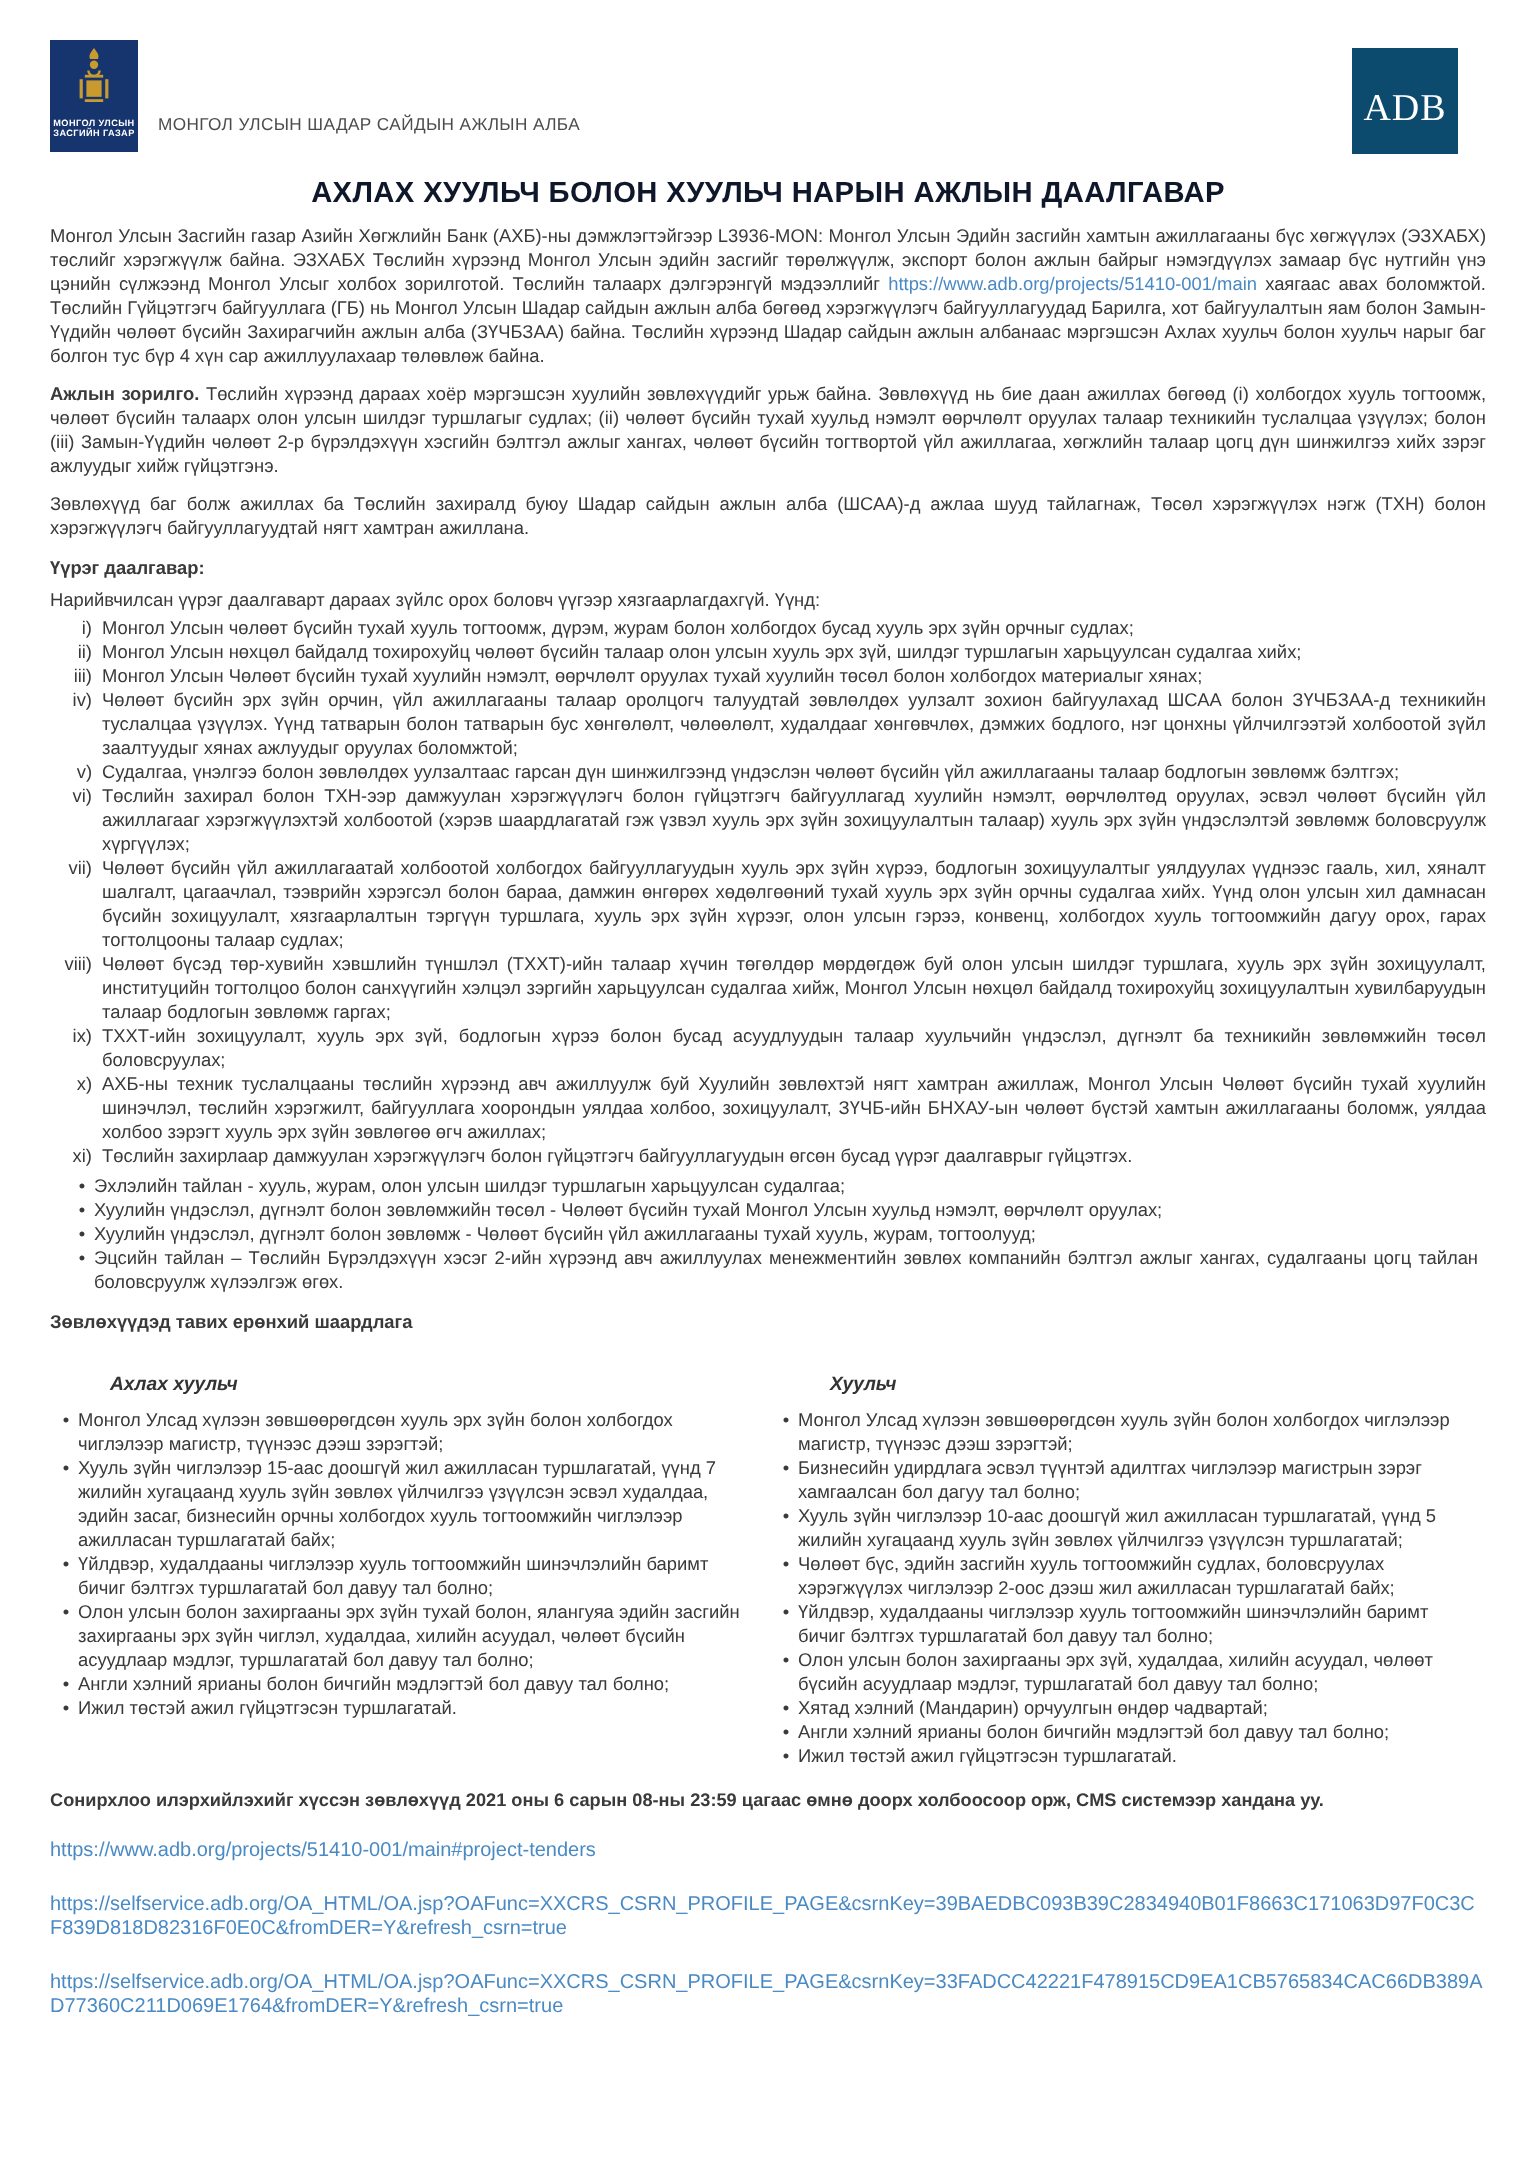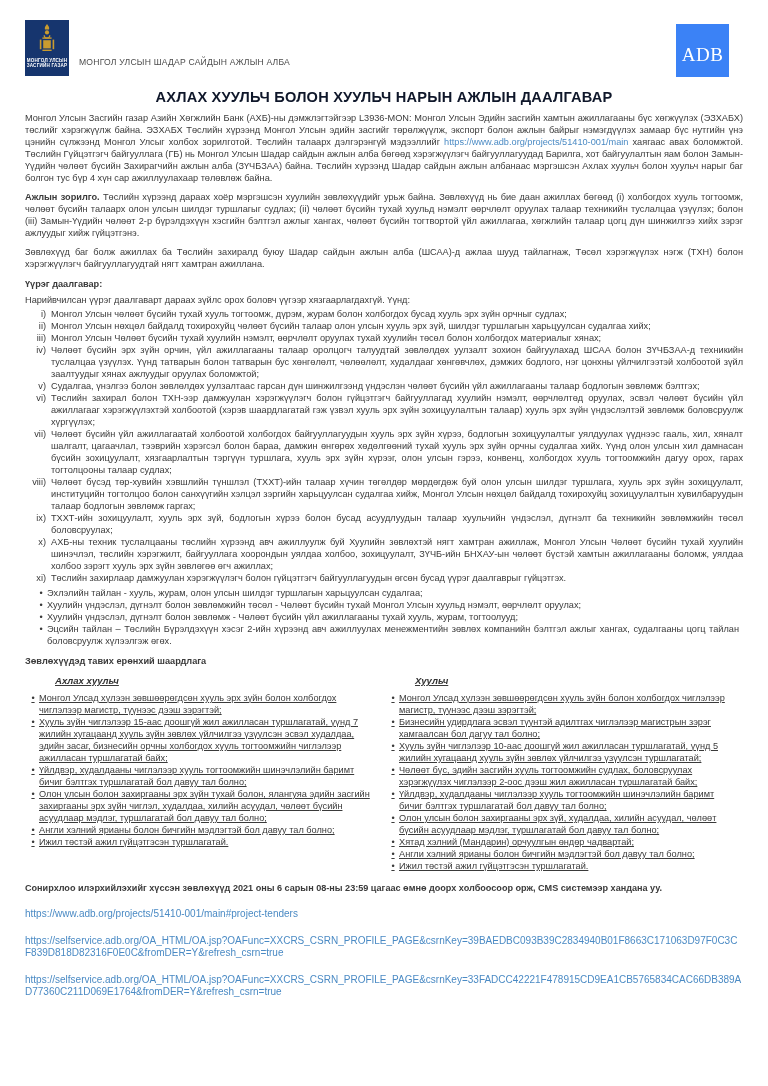--- a/index.html
+++ b/index.html
@@ -16,21 +16,21 @@
   .hdr { display: flex; justify-content: space-between; align-items: flex-start; }
   .hdr-left { display: flex; align-items: flex-end; }
   .gov-logo {
     width: 44px; height: 56px; background: #16356e;
     display: flex; flex-direction: column; align-items: center; justify-content: flex-start;
     padding-top: 4px;
   }
   .gov-logo-text { margin-top: 2px; text-align: center; color: #ffffff; font-size: 4.6px; line-height: 5.4px; font-weight: bold; letter-spacing: 0.2px; }
   .org-name { margin-left: 10px; margin-bottom: 9px; font-size: 8.6px; color: #4c4c4c; letter-spacing: 0.2px; }
   .adb-logo {
-    width: 53px; height: 53px; background: #3b82f6; margin-top: 4px; margin-right: 14px;
+    width: 53px; height: 53px; background: #0c4a6e; margin-top: 4px; margin-right: 14px;
     display: flex; align-items: center; justify-content: center;
   }
   .adb-logo span { color: #ffffff; font-family: "Liberation Serif", serif; font-size: 19px; letter-spacing: 0.5px; padding-top: 8px; }
 
   
   h1.doc-title {
     margin-top: 12px; text-align: center;
     font-size: 14.6px; font-weight: bold; color: #0f172a; letter-spacing: 0.2px;
   }
 
@@ -47,21 +47,21 @@
   .rlabel { flex: 0 0 26px; text-align: right; padding-right: 5px; font-size: 9.2px; line-height: 12px; }
   .rtext { flex: 1; text-align: justify; }
 
   
   .bullets { margin-top: 3px; }
   .bitem { display: flex; }
   .bdot { flex: 0 0 12px; text-align: center; margin-left: 10px; font-size: 9.2px; line-height: 12px; }
   .btext { flex: 1; padding-right: 4px; }
 
   
-  .cols { display: grid; grid-template-columns: 1fr 1fr; column-gap: 2px; margin-top: 4px; text-decoration: underline; }
+  .cols { display: grid; grid-template-columns: 1fr 1fr; column-gap: 2px; margin-top: 16px; }
   .col-title { font-weight: bold; font-style: italic; font-size: 9.6px; margin: 4px 0 6px 30px; color: #333; }
   .col .bitem { margin-bottom: 0; }
   .col .bdot { margin-left: 2px; }
   .col .btext { text-align: left; }
 
   
   .deadline { font-weight: bold; margin-top: 10px; font-size: 9.1px; line-height: 12px; }
   .linkrow { display: block; margin-top: 14px; font-size: 10px; line-height: 12.5px; }
 </style>
 </head>

